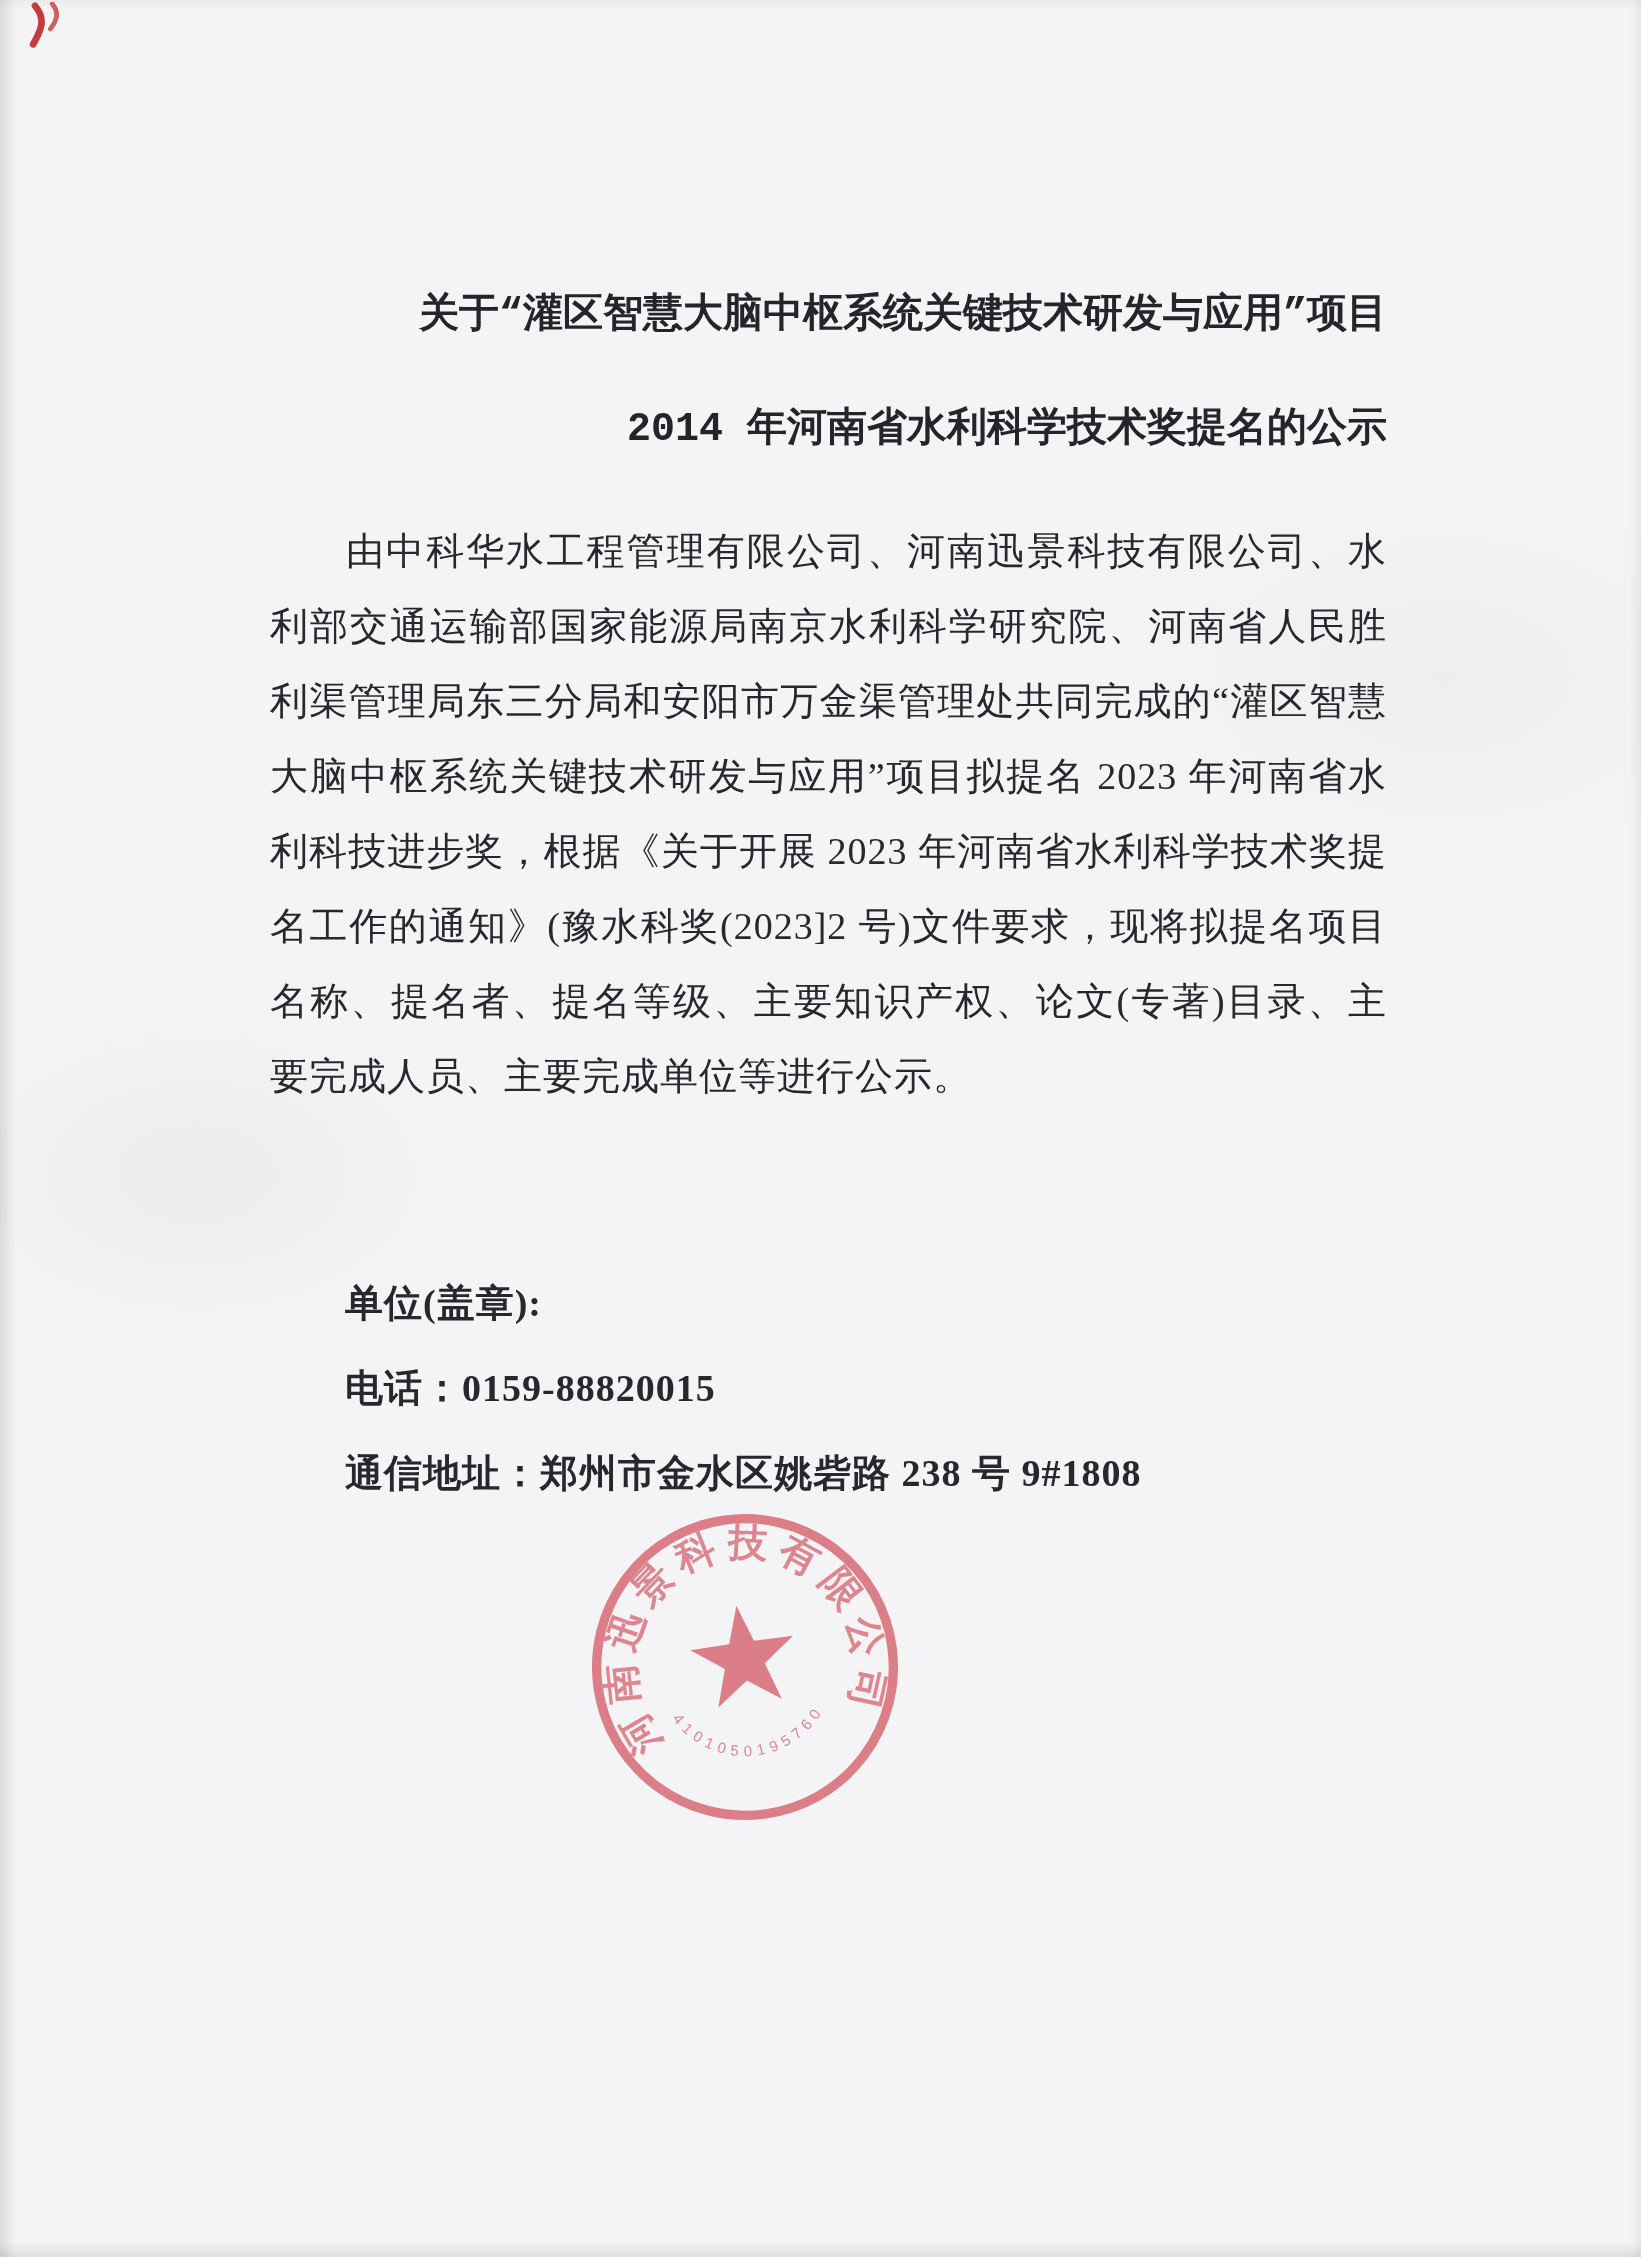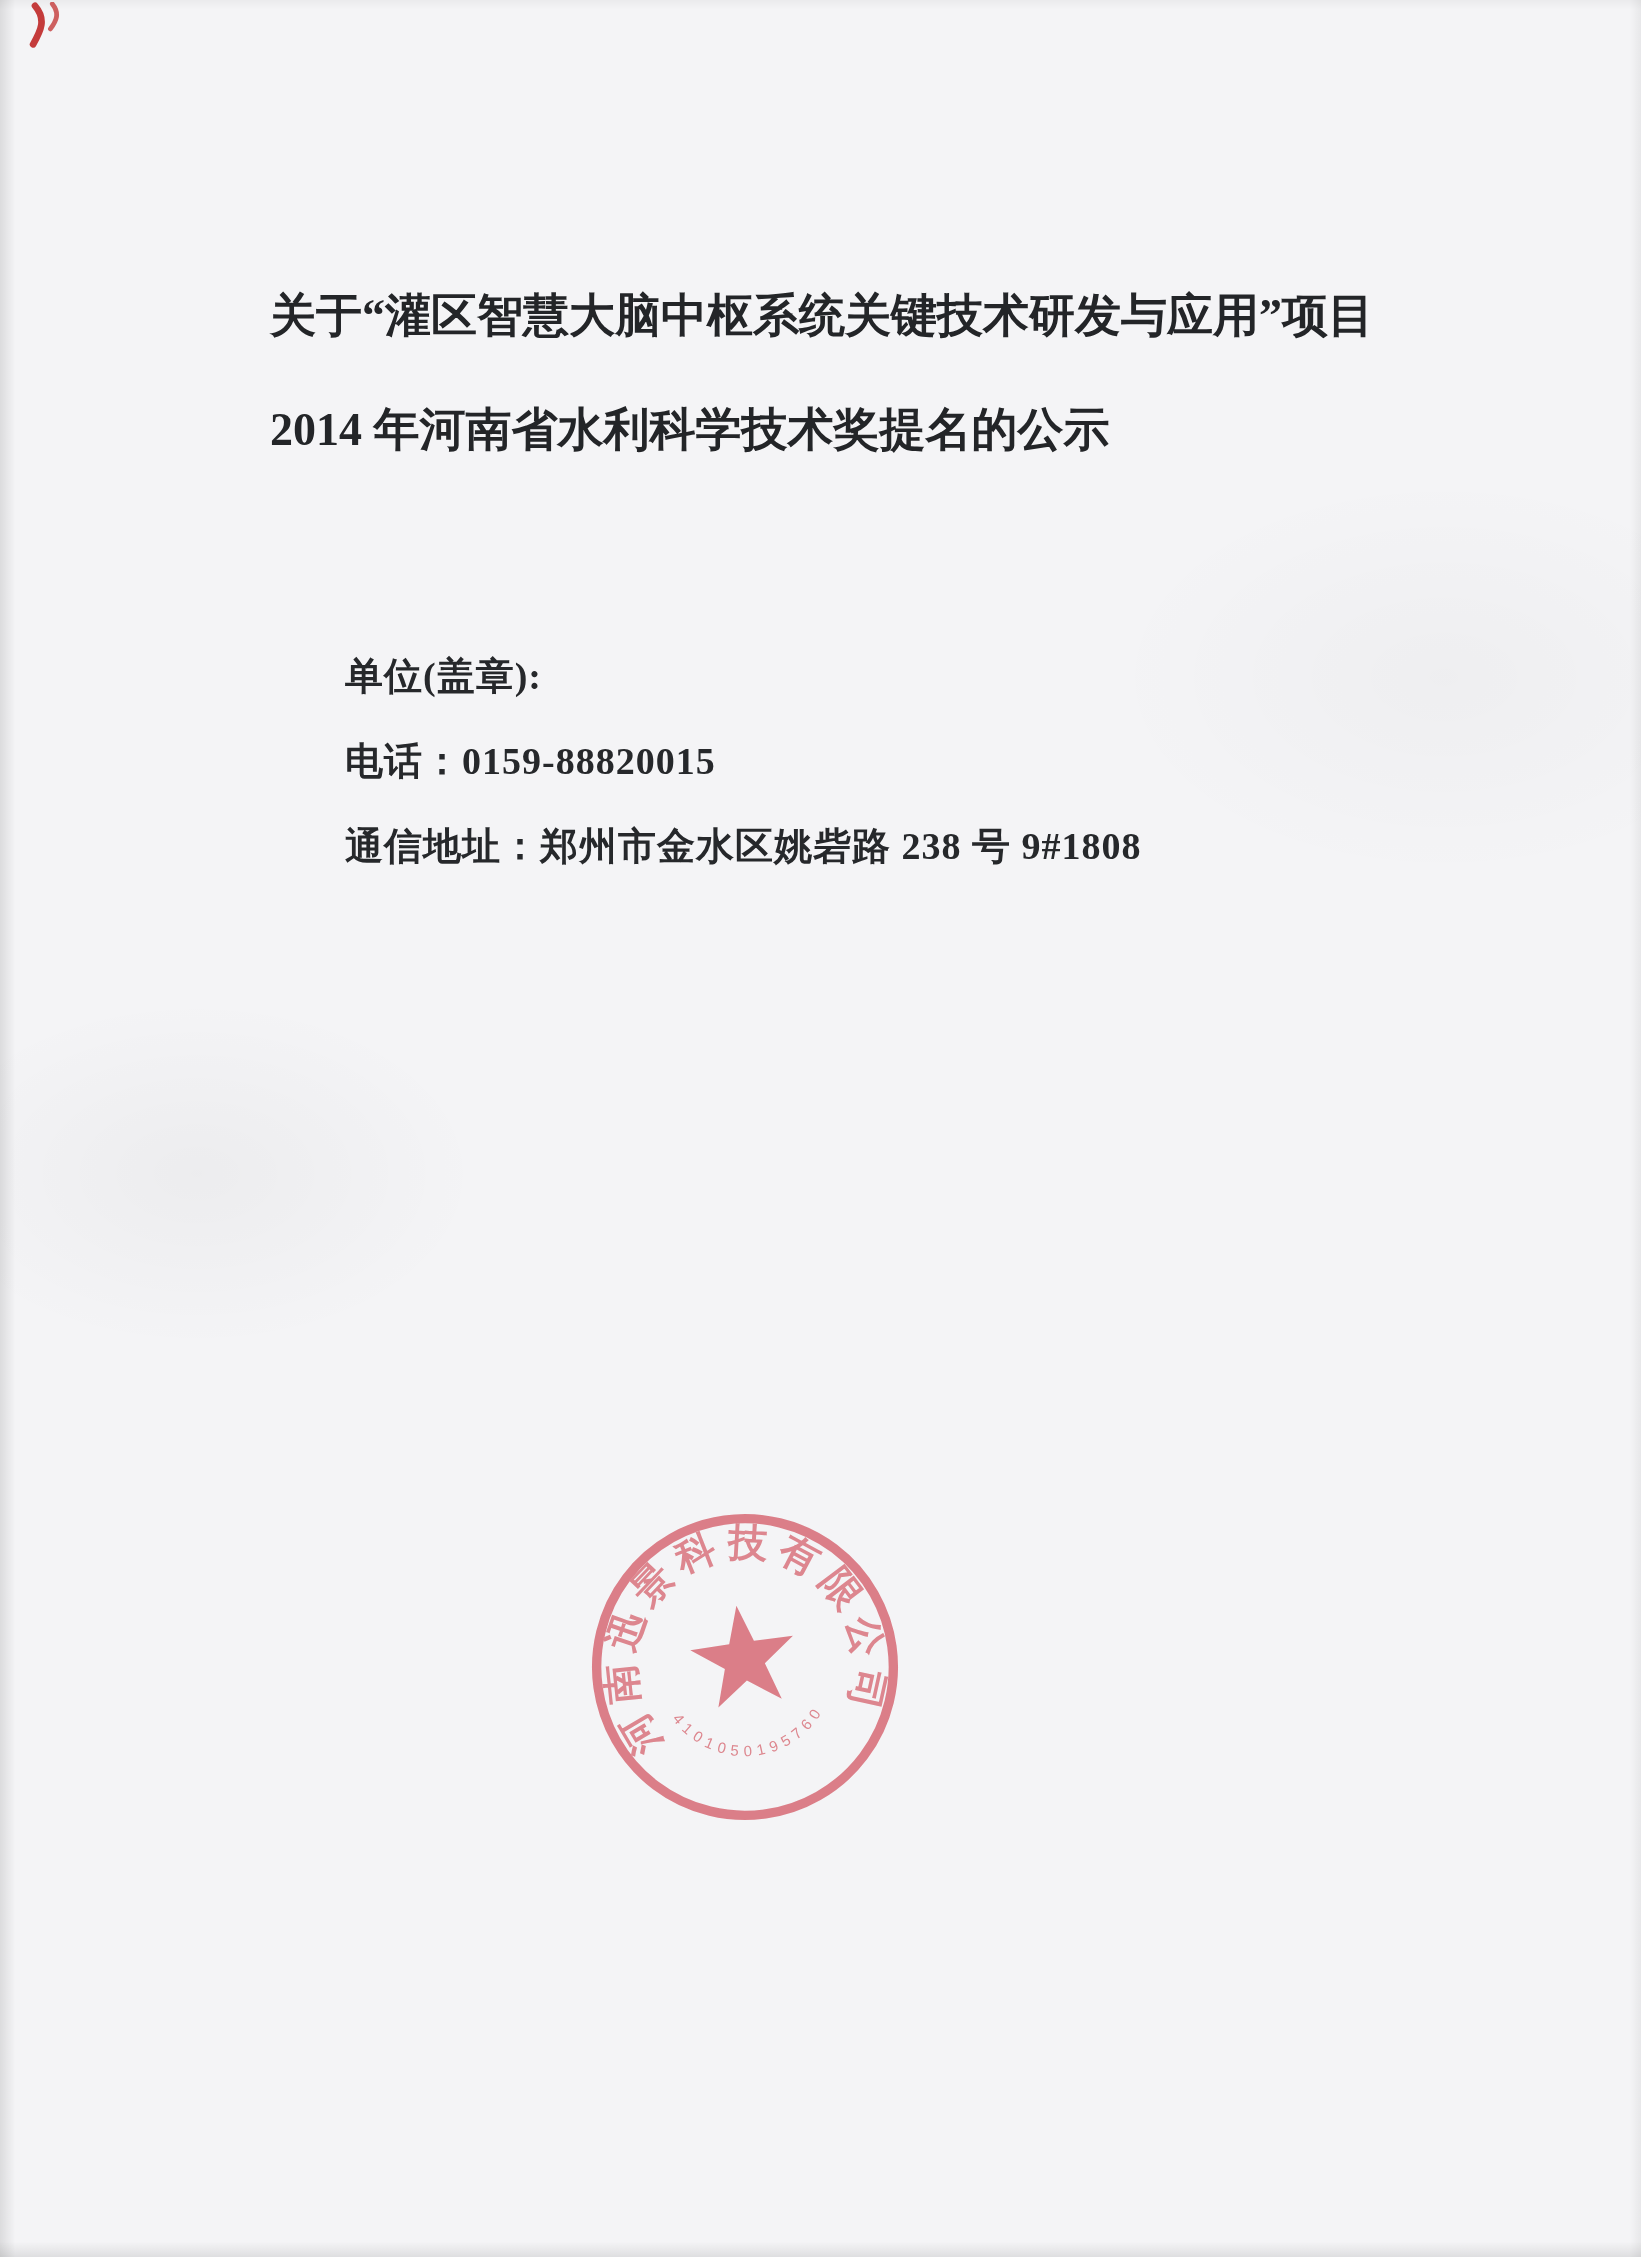--- a/index.html
+++ b/index.html
@@ -18,25 +18,25 @@
       #f4f4f6;
     overflow:hidden;
     font-family:"Liberation Serif","DejaVu Serif",serif;
   }
   .content {
     position:absolute;
     left:270px; top:259px;
     width:1117px;
   }
   .doc-title {
-    font-family:Liberation Serif, serif;
+    font-family:Liberation Mono, monospace;
     font-weight:bold;
-    font-size:46px;
+    font-size:40px;
     line-height:114px;
-    text-align:left;
+    text-align:right;
     color:#232528;
     margin:0 0 27px 0;
   }
   .body-par {
     font-size:38px;
     line-height:75px;
     text-align:justify;
     text-indent:2em;
     margin:0;
     letter-spacing:1px;
@@ -78,20 +78,21 @@
     <path d="M26 2 C 34 12, 30 20, 24 28" fill="none" stroke="#c43b3b" stroke-width="5" stroke-linecap="round" opacity="0.8"></path>
   </svg>
 
   <div class="content">
 
     <h1 class="doc-title">
       <span>关于“灌区智慧大脑中枢系统关键技术研发与应用”项目</span><br>
       <span>2014 年河南省水利科学技术奖提名的公示</span>
     </h1>
 
+    <p class="body-par">由中科华水工程管理有限公司、河南迅景科技有限公司、水利部交通运输部国家能源局南京水利科学研究院、河南省人民胜利渠管理局东三分局和安阳市万金渠管理处共同完成的“灌区智慧大脑中枢系统关键技术研发与应用”项目拟提名 2023 年河南省水利科技进步奖，根据《关于开展 2023 年河南省水利科学技术奖提名工作的通知》(豫水科奖(2023]2 号)文件要求，现将拟提名项目名称、提名者、提名等级、主要知识产权、论文(专著)目录、主要完成人员、主要完成单位等进行公示。</p>
 
 
 
     <div class="signature">
       <p>单位(盖章):</p>
       <p>电话：0159-88820015</p>
       <p>通信地址：郑州市金水区姚砦路 238 号 9#1808</p>
     </div>
 
   </div>

